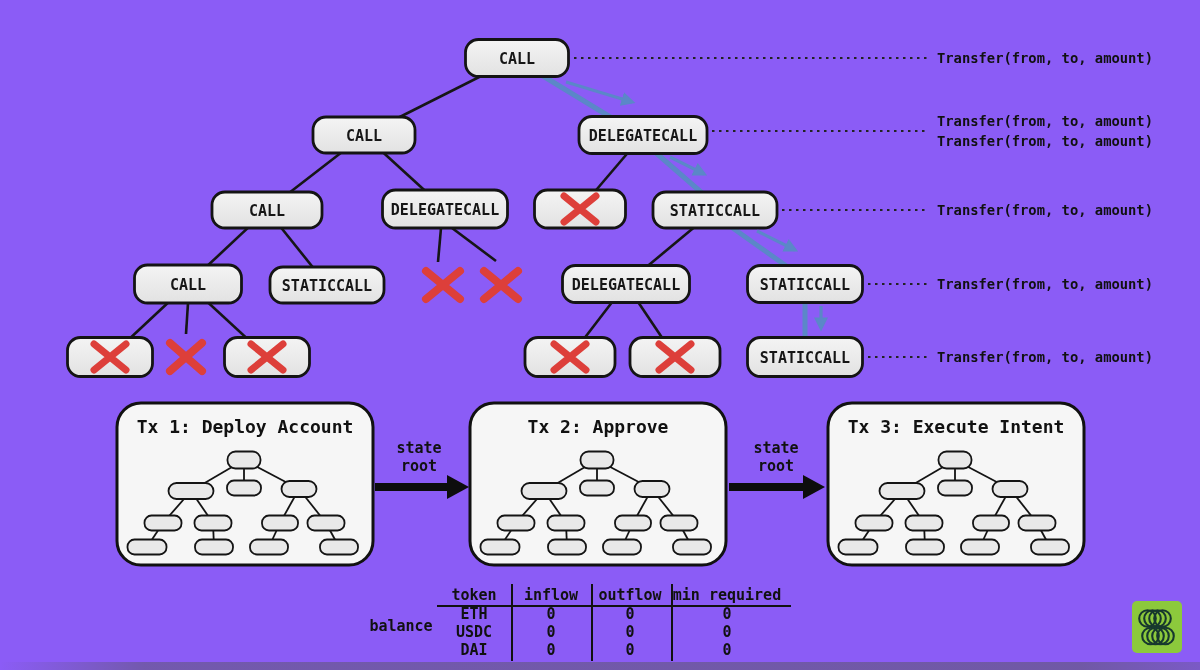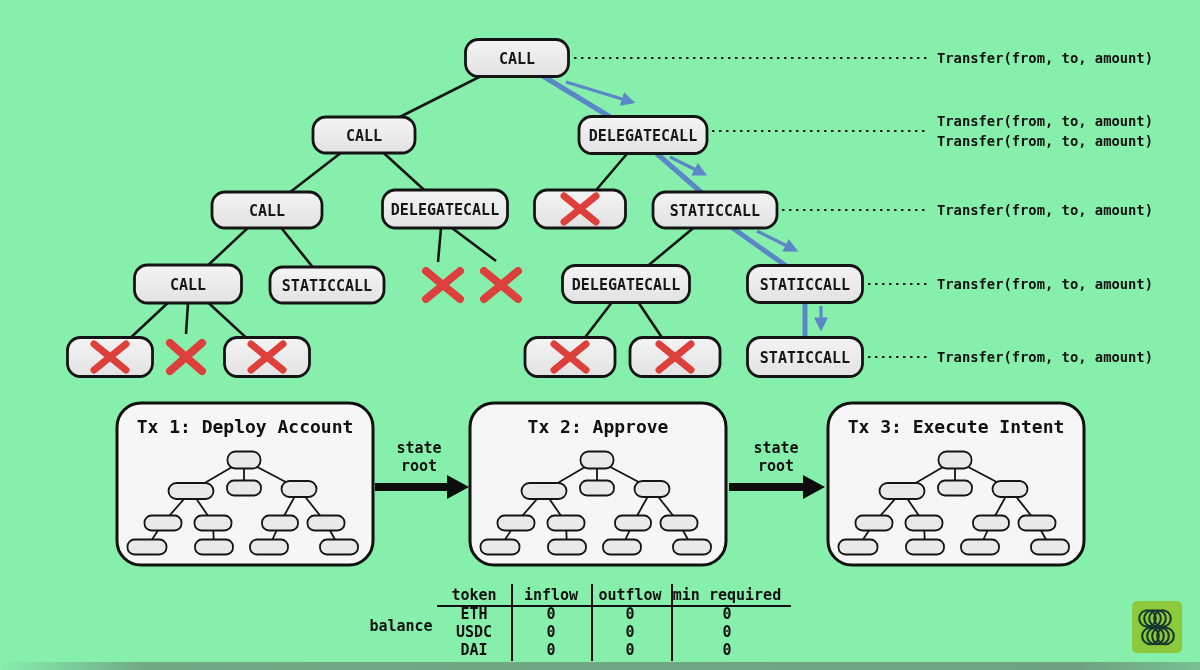--- a/index.html
+++ b/index.html
@@ -1,19 +1,19 @@
 <!DOCTYPE html>
 <html><head>
 <meta charset="utf-8">
 <style>
   html,body{margin:0;padding:0;background:#ffffff;}
   .canvas{
     position:relative;
     width:1200px;height:670px;
-    background:#86efac;
+    background:#8b5cf6;
     overflow:hidden;
     font-family:"DejaVu Sans Mono", monospace;
   }
   svg{position:absolute;left:0;top:0;}
   .edge{stroke:#161616;stroke-width:2.6;fill:none;}
   .bluepath{stroke:#5b87c8;stroke-width:5;fill:none;stroke-linecap:round;}
   .bluearrow{stroke:#5b87c8;stroke-width:3.2;fill:none;}
   .node{fill:url(#nodeG);stroke:#141414;stroke-width:2.8;}
   .nodeLabel{font:700 15px "DejaVu Sans Mono", monospace;fill:#161616;text-anchor:middle;}
   .xmark{stroke:#dd3f3a;stroke-width:7;stroke-linecap:round;fill:none;}

